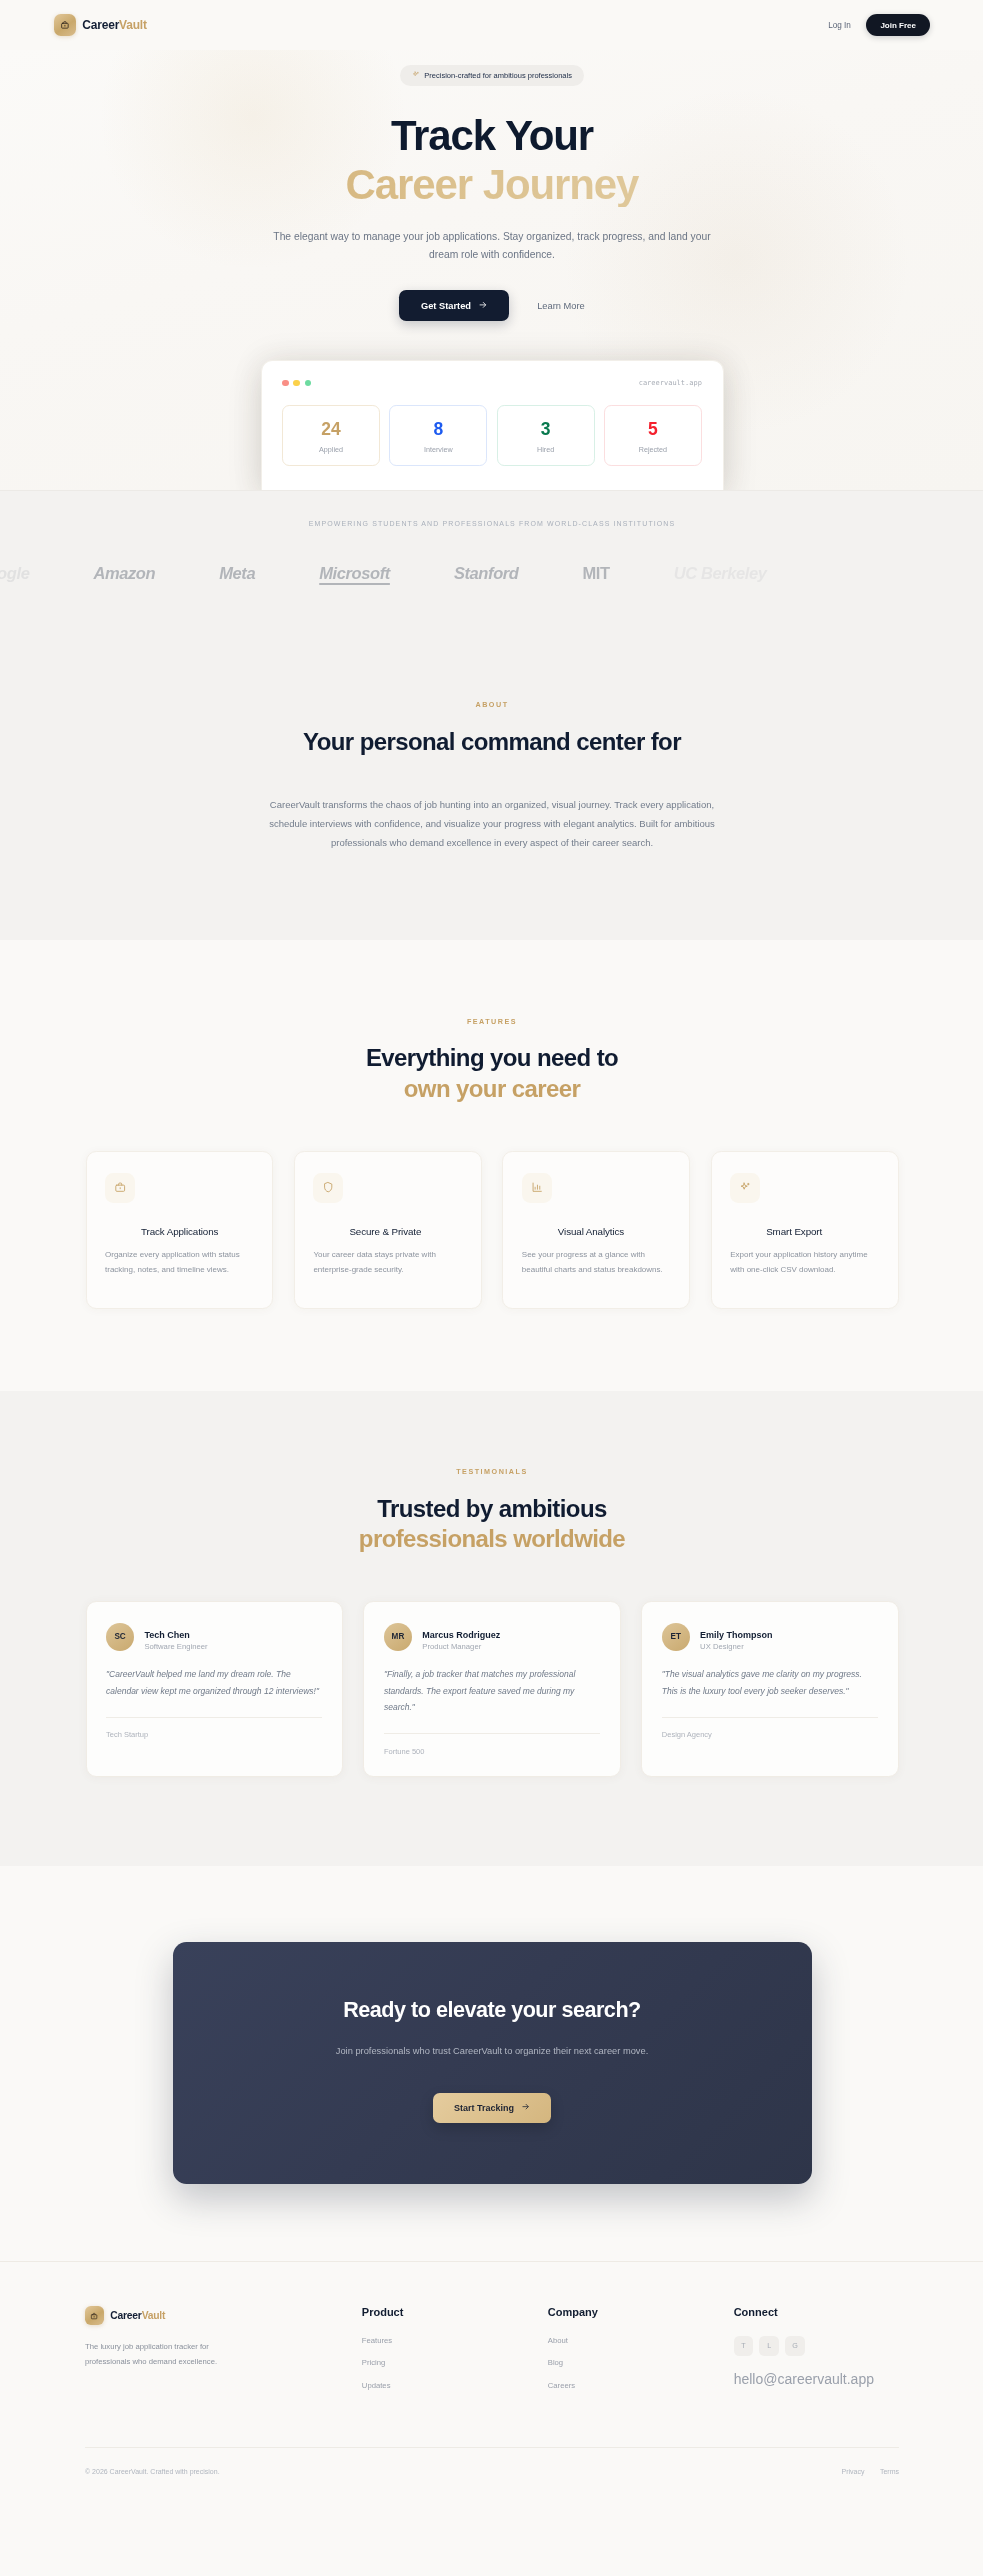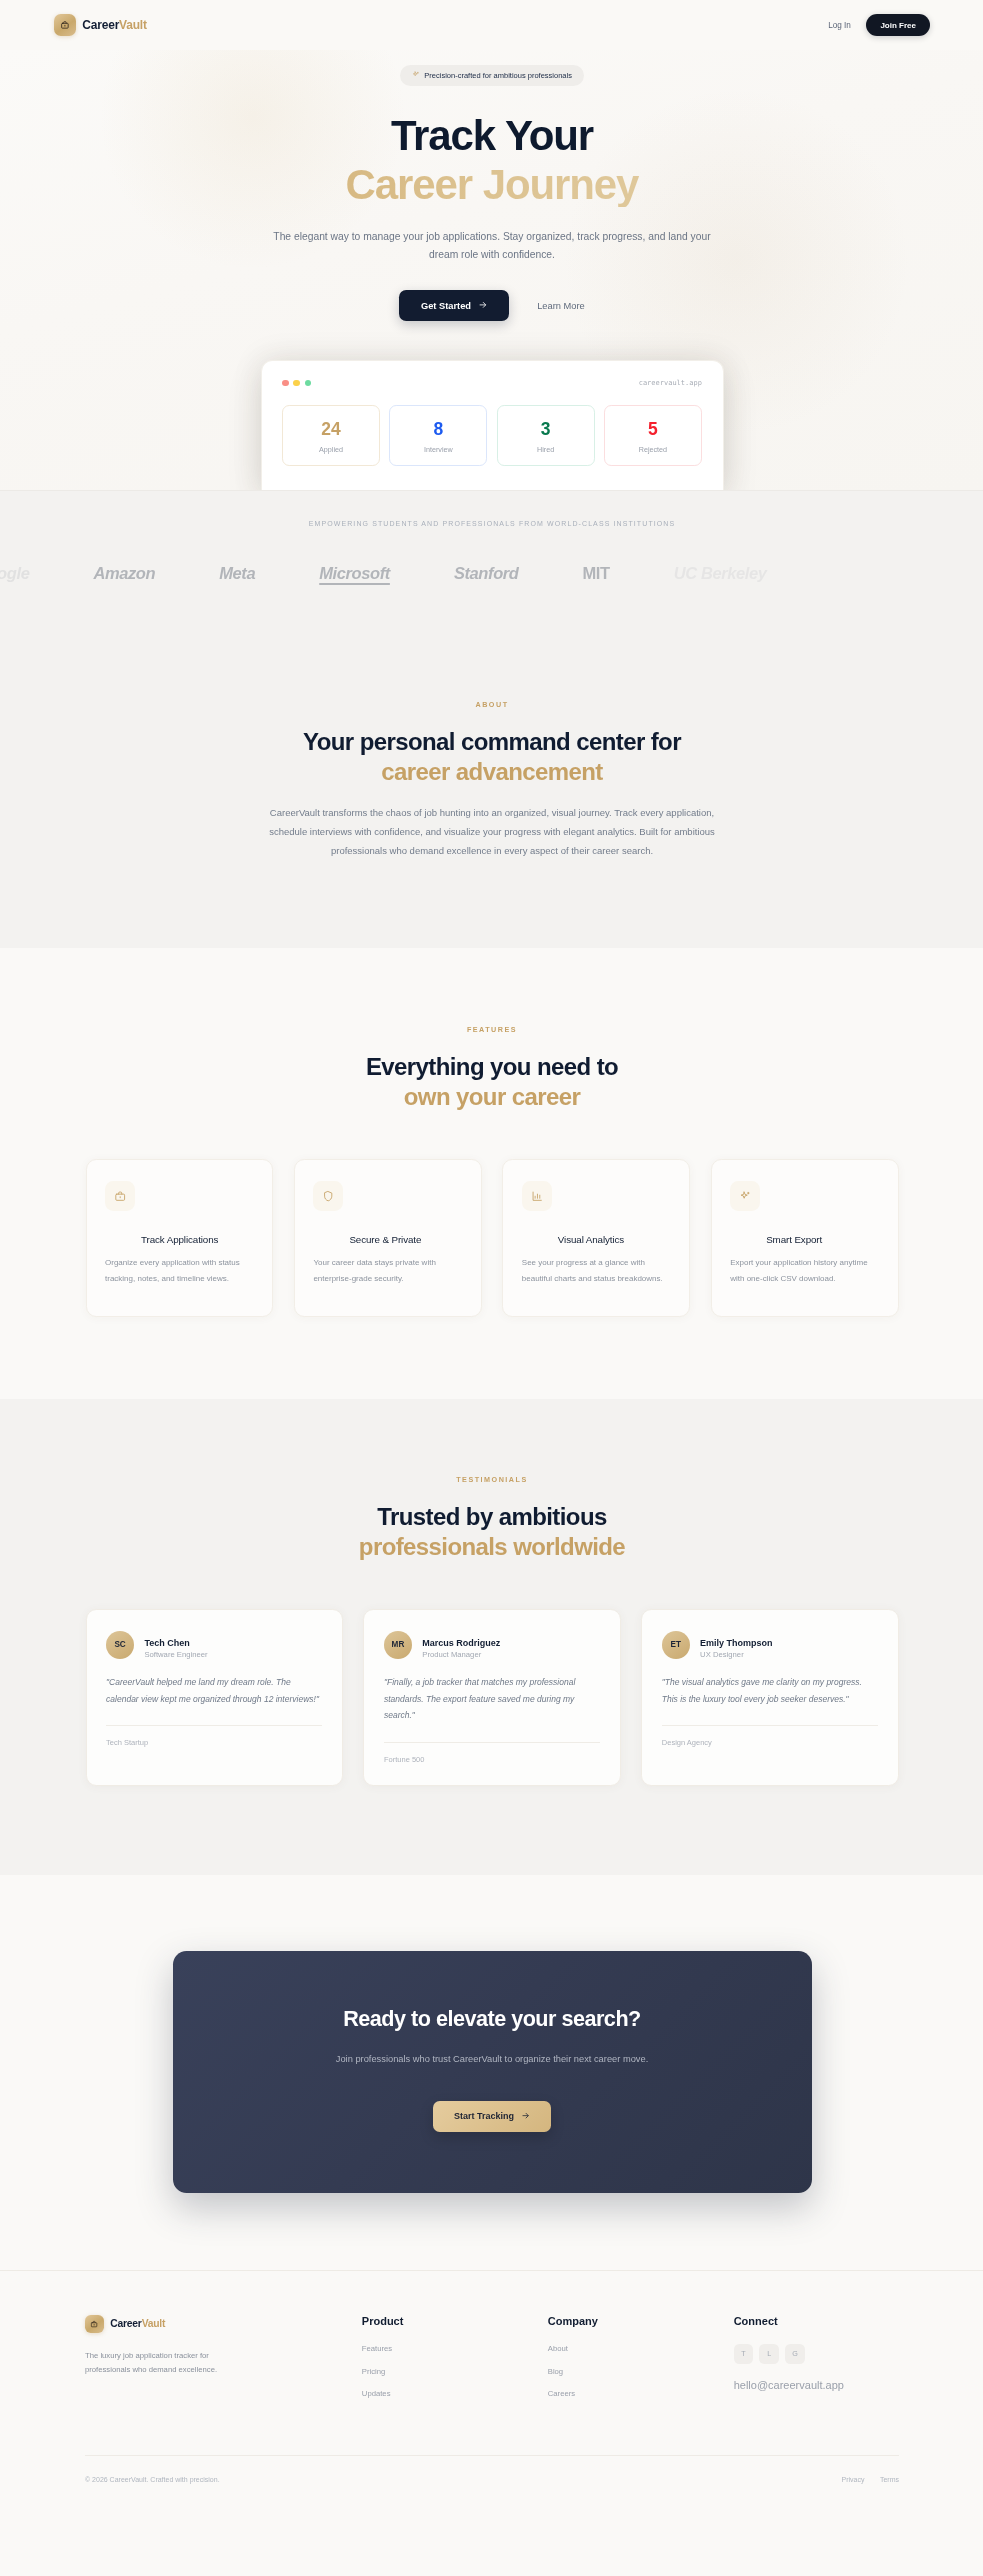--- a/index.html
+++ b/index.html
@@ -158,21 +158,21 @@
     color: #c6a165; font-weight: 600; margin-bottom: 17.5px;
   }
   h2.sec-title {
     font-size: 24px; line-height: 1.26; font-weight: 700;
     letter-spacing: -0.6px; color: #101c31;
   }
   h2.sec-title .gold-line {
     display: block; color: #c6a165; font-weight: 600;
   }
   .about-body {
-    margin: 16px auto 0; max-width: 474px;
+    margin: 38px auto 0; max-width: 474px;
     font-size: 9.5px; line-height: 2.0; color: #737d8c;
   }
 
   
   .features { background: #faf9f7; padding: 77px 0 82px; }
   .sec-head { text-align: center; }
   .cards4 {
     margin: 47px auto 0; width: 813px;
     display: grid; grid-template-columns: repeat(4,1fr); gap: 20.6px;
   }
@@ -246,21 +246,21 @@
   .foot-brand .brand-name { font-size: 10.3px; }
   .foot-tag { margin-top: 15.5px; font-size: 7.7px; line-height: 1.85; color: #8a919c; max-width: 170px; }
   .foot-h { font-size: 11px; font-weight: 700; color: #111d31; margin-bottom: 17.5px; }
   .foot-link { display: block; font-size: 7.7px; color: #9aa0ab; text-decoration: none; margin-bottom: 13.4px; cursor: pointer; }
   .socials { display: flex; gap: 6.2px; margin-bottom: 15.5px; }
   .social {
     width: 19.6px; height: 19.6px; border-radius: 5.2px; background: #f0eeeb;
     display: flex; align-items: center; justify-content: center;
     font-size: 7.2px; color: #a6acb6; cursor: pointer;
   }
-  .foot-mail { font-size: 11px; color: #9aa0ab; }
+  .foot-mail { font-size: 14px; color: #9aa0ab; }
   .foot-bottom {
     margin-top: 44px; border-top: 0.5px solid #eeebe5;
     padding: 19.6px 0 29px;
     display: flex; align-items: center; justify-content: space-between;
   }
   .foot-copy { font-size: 7px; color: #b0b6bf; }
   .foot-legal { display: flex; gap: 15.5px; }
   .foot-legal a { font-size: 7px; color: #b0b6bf; text-decoration: none; cursor: pointer; }
 </style>
 </head>
@@ -363,21 +363,20 @@
         <span class="logo-word" style="font-style:normal">MIT</span>
         <span class="logo-word fade-r">UC Berkeley</span>
       </div>
     </div>
   </section>
 
   <section class="about">
     <div class="eyebrow">About</div>
     <h2 class="sec-title">
       <span>Your personal command center for</span>
-      <span class="gold-line">career advancement</span>
     </h2>
     <p class="about-body">CareerVault transforms the chaos of job hunting into an organized, visual journey. Track every application, schedule interviews with confidence, and visualize your progress with elegant analytics. Built for ambitious professionals who demand excellence in every aspect of their career search.</p>
   </section>
 
   <section class="features">
     <div class="sec-head">
       <div class="eyebrow">Features</div>
       <h2 class="sec-title">
         <span>Everything you need to</span>
         <span class="gold-line">own your career</span>

